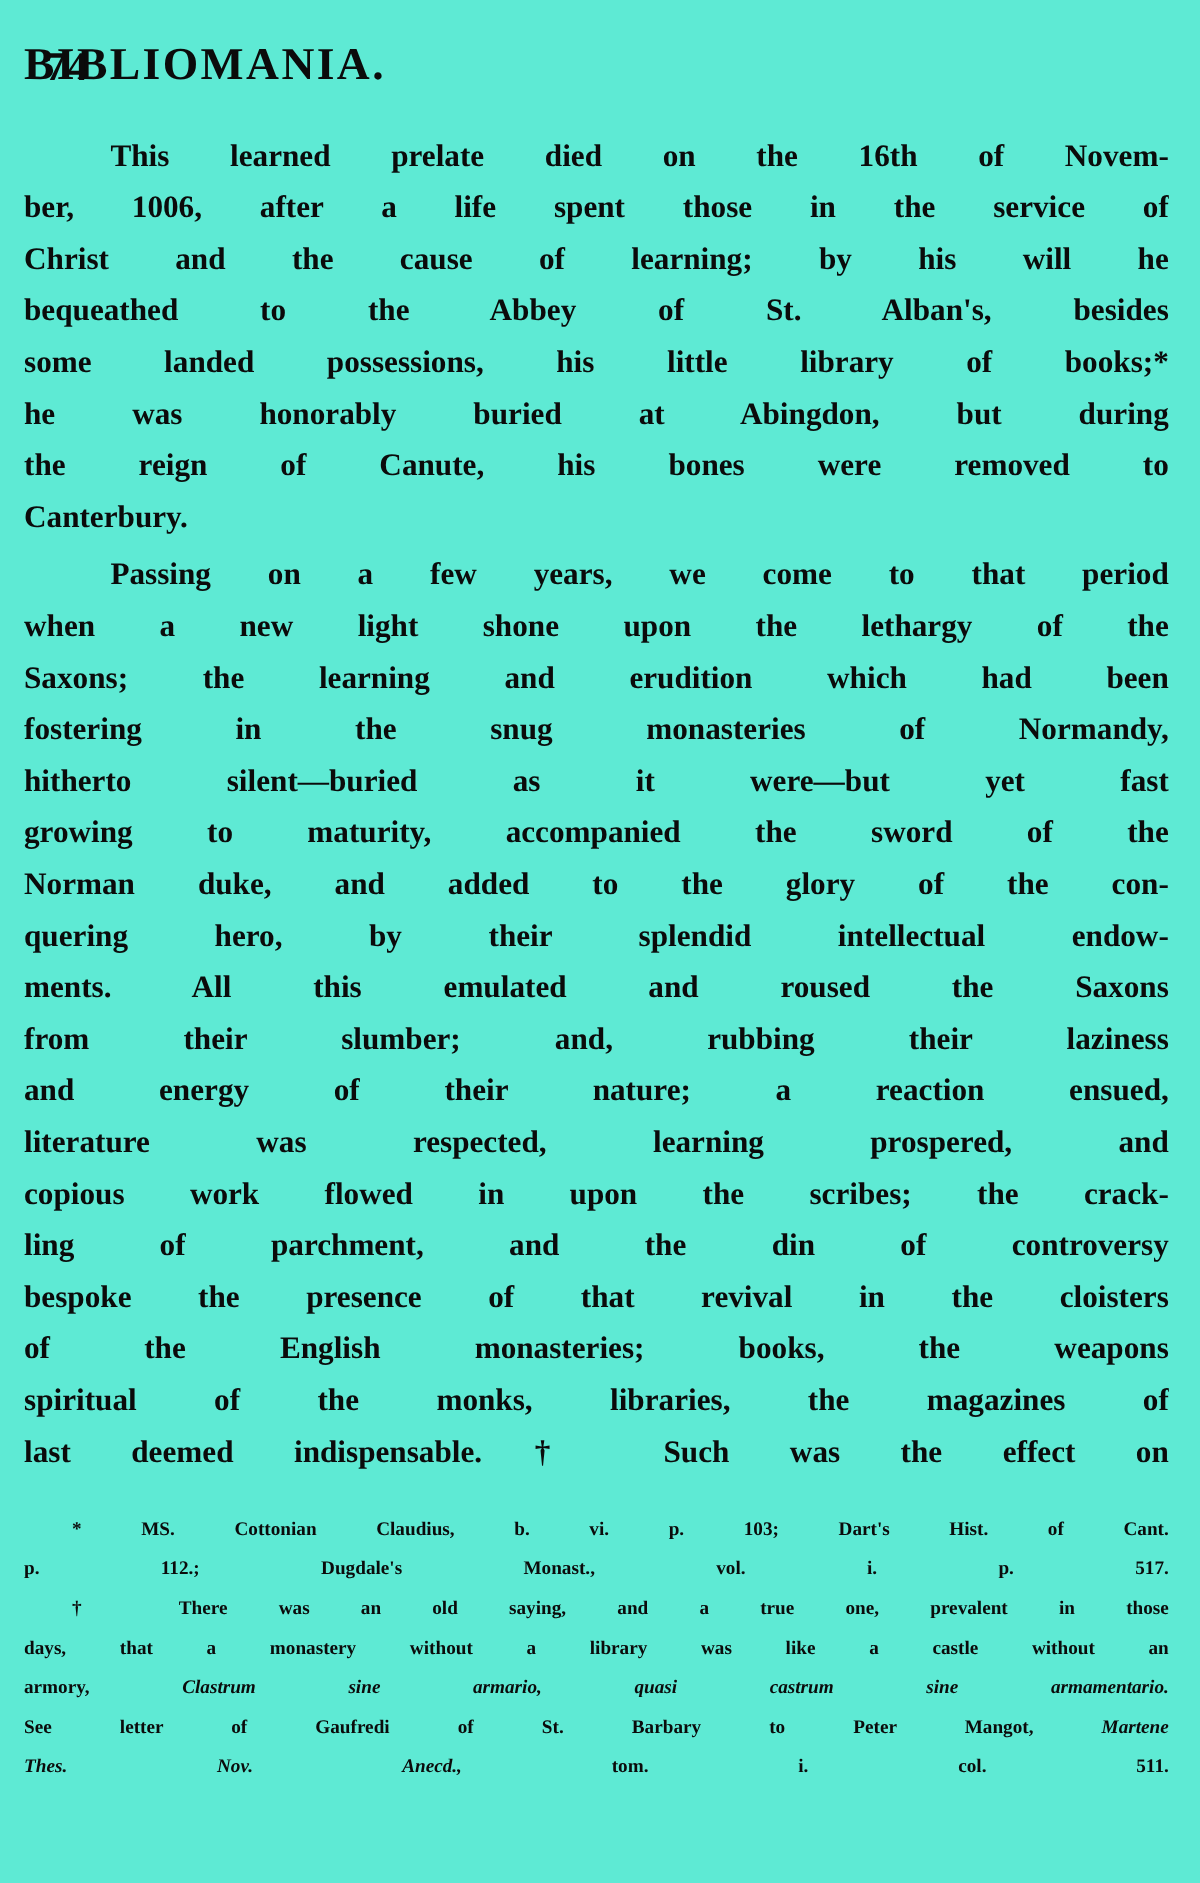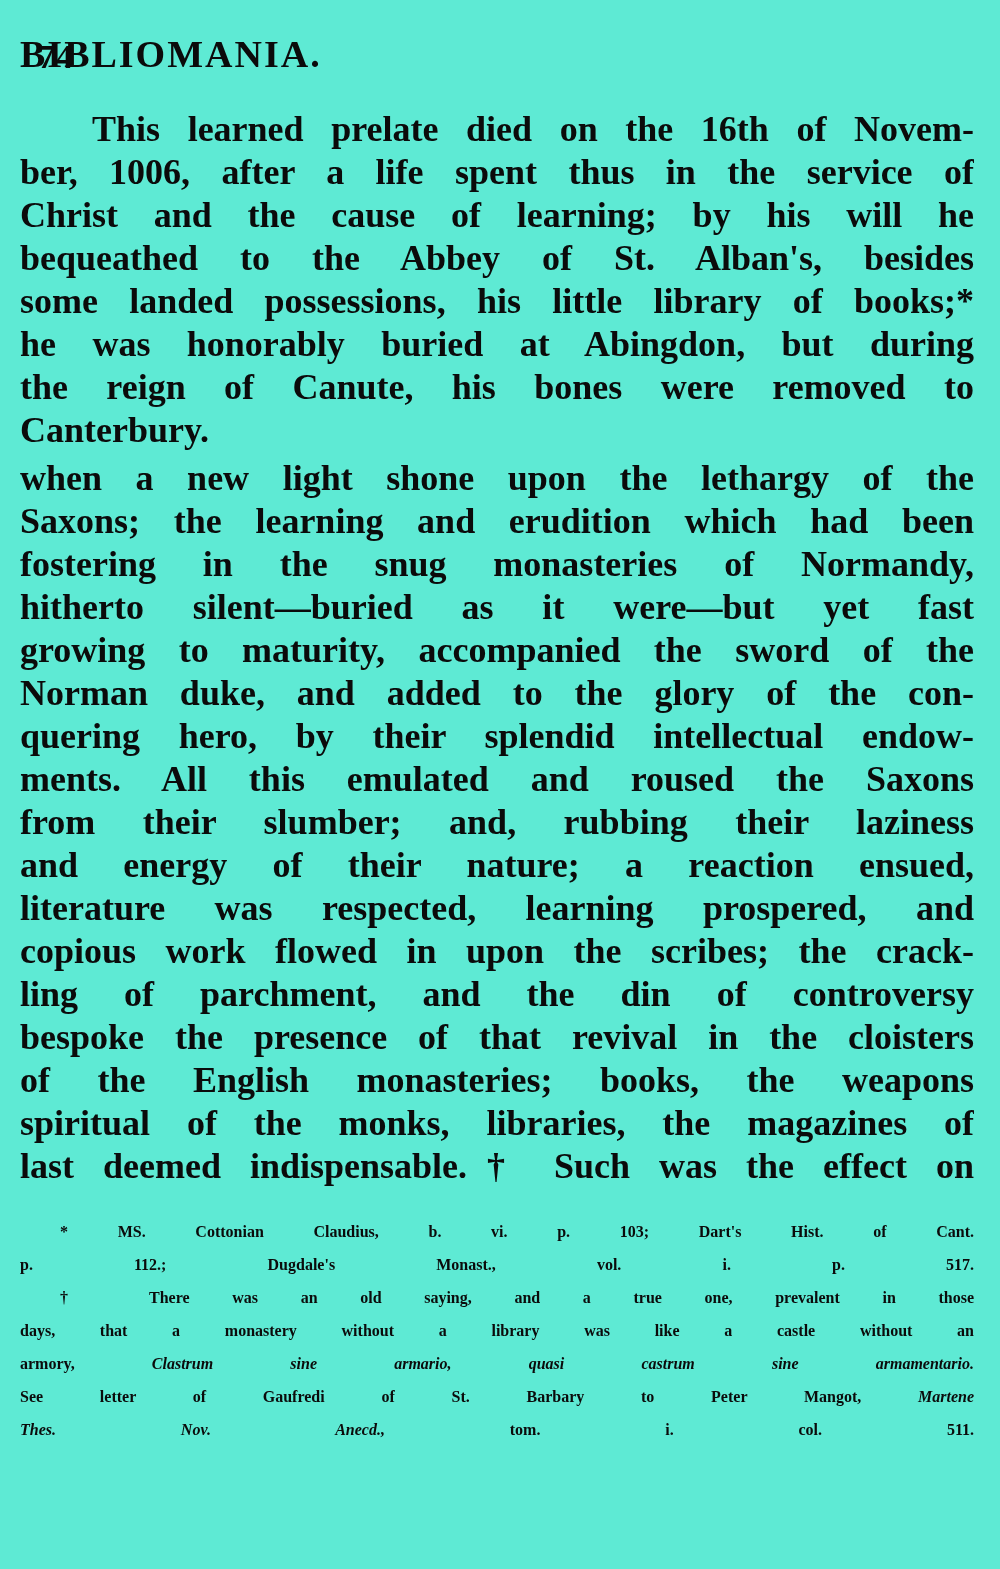--- a/index.html
+++ b/index.html
@@ -23,21 +23,21 @@
     letter-spacing: 1px;
   }
   .head-title {
     text-align: left;
     font-size: 38px;
     letter-spacing: 2px;
     padding-top: 2px;
   }
   .body-text { margin-top: 16px; }
   .line {
-    font-size: 36px;
+    font-size: 26px;
     line-height: 43px;
     height: 43px;
     text-align: justify;
     text-align-last: justify;
     overflow: hidden;
   }
   .indent { text-indent: 72px; }
   .last { text-align-last: left; }
   .para2 { margin-top: 5px; }
   .footnotes { margin-top: 27px; }
@@ -59,30 +59,31 @@
 
   <div class="header">
     <div class="page-num">74</div>
     <div class="head-title">BIBLIOMANIA.</div>
   </div>
 
   <div class="body-text">
 
     <div>
       <div class="line indent">This learned prelate died on the 16th of Novem-</div>
-      <div class="line">ber, 1006, after a life spent thus in the service of</div>
+      <div class="line">ber, 1006, after a life spent those in the service of</div>
       <div class="line">Christ and the cause of learning; by his will he</div>
       <div class="line">bequeathed to the Abbey of St. Alban's, besides</div>
       <div class="line">some landed possessions, his little library of books;*</div>
       <div class="line">he was honorably buried at Abingdon, but during</div>
       <div class="line">the reign of Canute, his bones were removed to</div>
       <div class="line last">Canterbury.</div>
     </div>
 
     <div class="para2">
+      <div class="line indent">Passing on a few years, we come to that period</div>
       <div class="line">when a new light shone upon the lethargy of the</div>
       <div class="line">Saxons; the learning and erudition which had been</div>
       <div class="line">fostering in the snug monasteries of Normandy,</div>
       <div class="line">hitherto silent—buried as it were—but yet fast</div>
       <div class="line">growing to maturity, accompanied the sword of the</div>
       <div class="line">Norman duke, and added to the glory of the con-</div>
       <div class="line">quering hero, by their splendid intellectual endow-</div>
       <div class="line">ments.  All this emulated and roused the Saxons</div>
       <div class="line">from their slumber; and, rubbing their laziness</div>
       <div class="line">and energy of their nature; a reaction ensued,</div>

